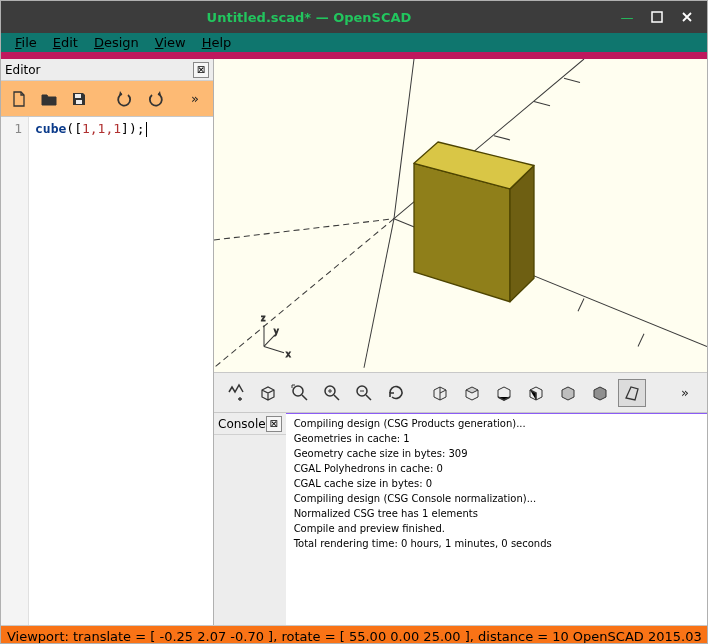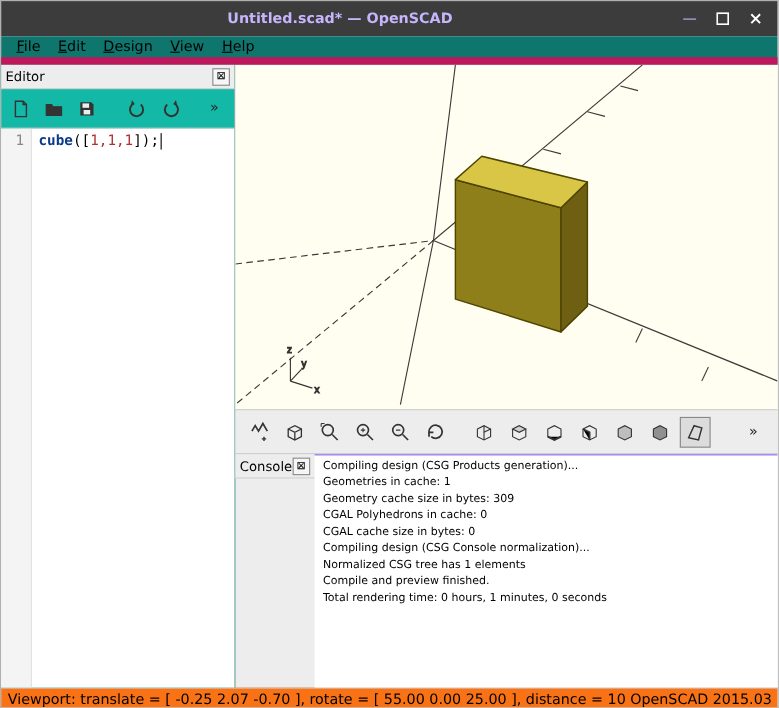--- a/index.html
+++ b/index.html
@@ -1,24 +1,24 @@
 <!DOCTYPE html>
 <html><head>
 <meta charset="utf-8">
 <style>
   * { box-sizing: border-box; margin: 0; padding: 0; }
   body { font-family: "DejaVu Sans", Arial, sans-serif; font-size: 13px; background: #fff; width: 708px; height: 644px; overflow: hidden; border: 1px solid #b0b0b0; }
-  .titlebar { background: #3c3c3c; color: #c4b5fd; height: 28px; display: flex; align-items: center; padding: 16px 8px; }
+  .titlebar { background: #3c3c3c; color: #22c55e; height: 28px; display: flex; align-items: center; padding: 16px 8px; }
   .titlebar .title { flex: 1; text-align: center; font-weight: bold; font-size: 13px; }
   .titlebar .win-btn { width: 24px; height: 20px; margin-left: 6px; display: flex; align-items: center; justify-content: center; cursor: pointer; }
   .menubar { background: #0f766e; border-bottom: 7px solid #be185d; height: 26px; display: flex; align-items: center; padding: 0 6px; }
   .menubar span { padding: 3px 8px; cursor: pointer; }
   .menubar span u { text-decoration: underline; }
   .workspace { display: flex; height: calc(100% - 28px - 26px - 22px); background: #ededed; }
-  .left-pane { width: 213px; border-right: 1px solid #b0b0b0; display: flex; flex-direction: column; background: #14b8a6; }
+  .left-pane { width: 213px; border-right: 1px solid #b0b0b0; display: flex; flex-direction: column; background: #fdba74; }
   .panel-head { display: flex; align-items: center; height: 22px; padding: 0 4px; font-size: 12px; background: #ededed; border-bottom: 1px solid #d0d0d0; }
   .panel-head .spacer { flex: 1; }
   .panel-head .close-x { width: 16px; height: 16px; border: 1px solid #888; font-size: 10px; display: flex; align-items: center; justify-content: center; cursor: pointer; background: #f6f6f6; }
   .editor-toolbar { height: 36px; display: flex; align-items: center; gap: 6px; padding: 0 6px; border-bottom: 1px solid #c8c8c8; }
   .tb-btn { width: 24px; height: 24px; display: flex; align-items: center; justify-content: center; cursor: pointer; color: #222; }
   .tb-sep { width: 10px; }
   .editor-body { flex: 1; display: flex; background: #fff; font-family: "DejaVu Sans Mono", monospace; font-size: 13px; overflow: hidden; }
   .gutter { width: 28px; background: #f4f4f4; color: #888; text-align: right; padding: 4px 6px 0 0; border-right: 1px solid #e0e0e0; }
   .code { flex: 1; padding: 4px 4px 0 6px; white-space: pre; position: relative; }
   .kw { color: #0a3a8a; font-weight: bold; }

